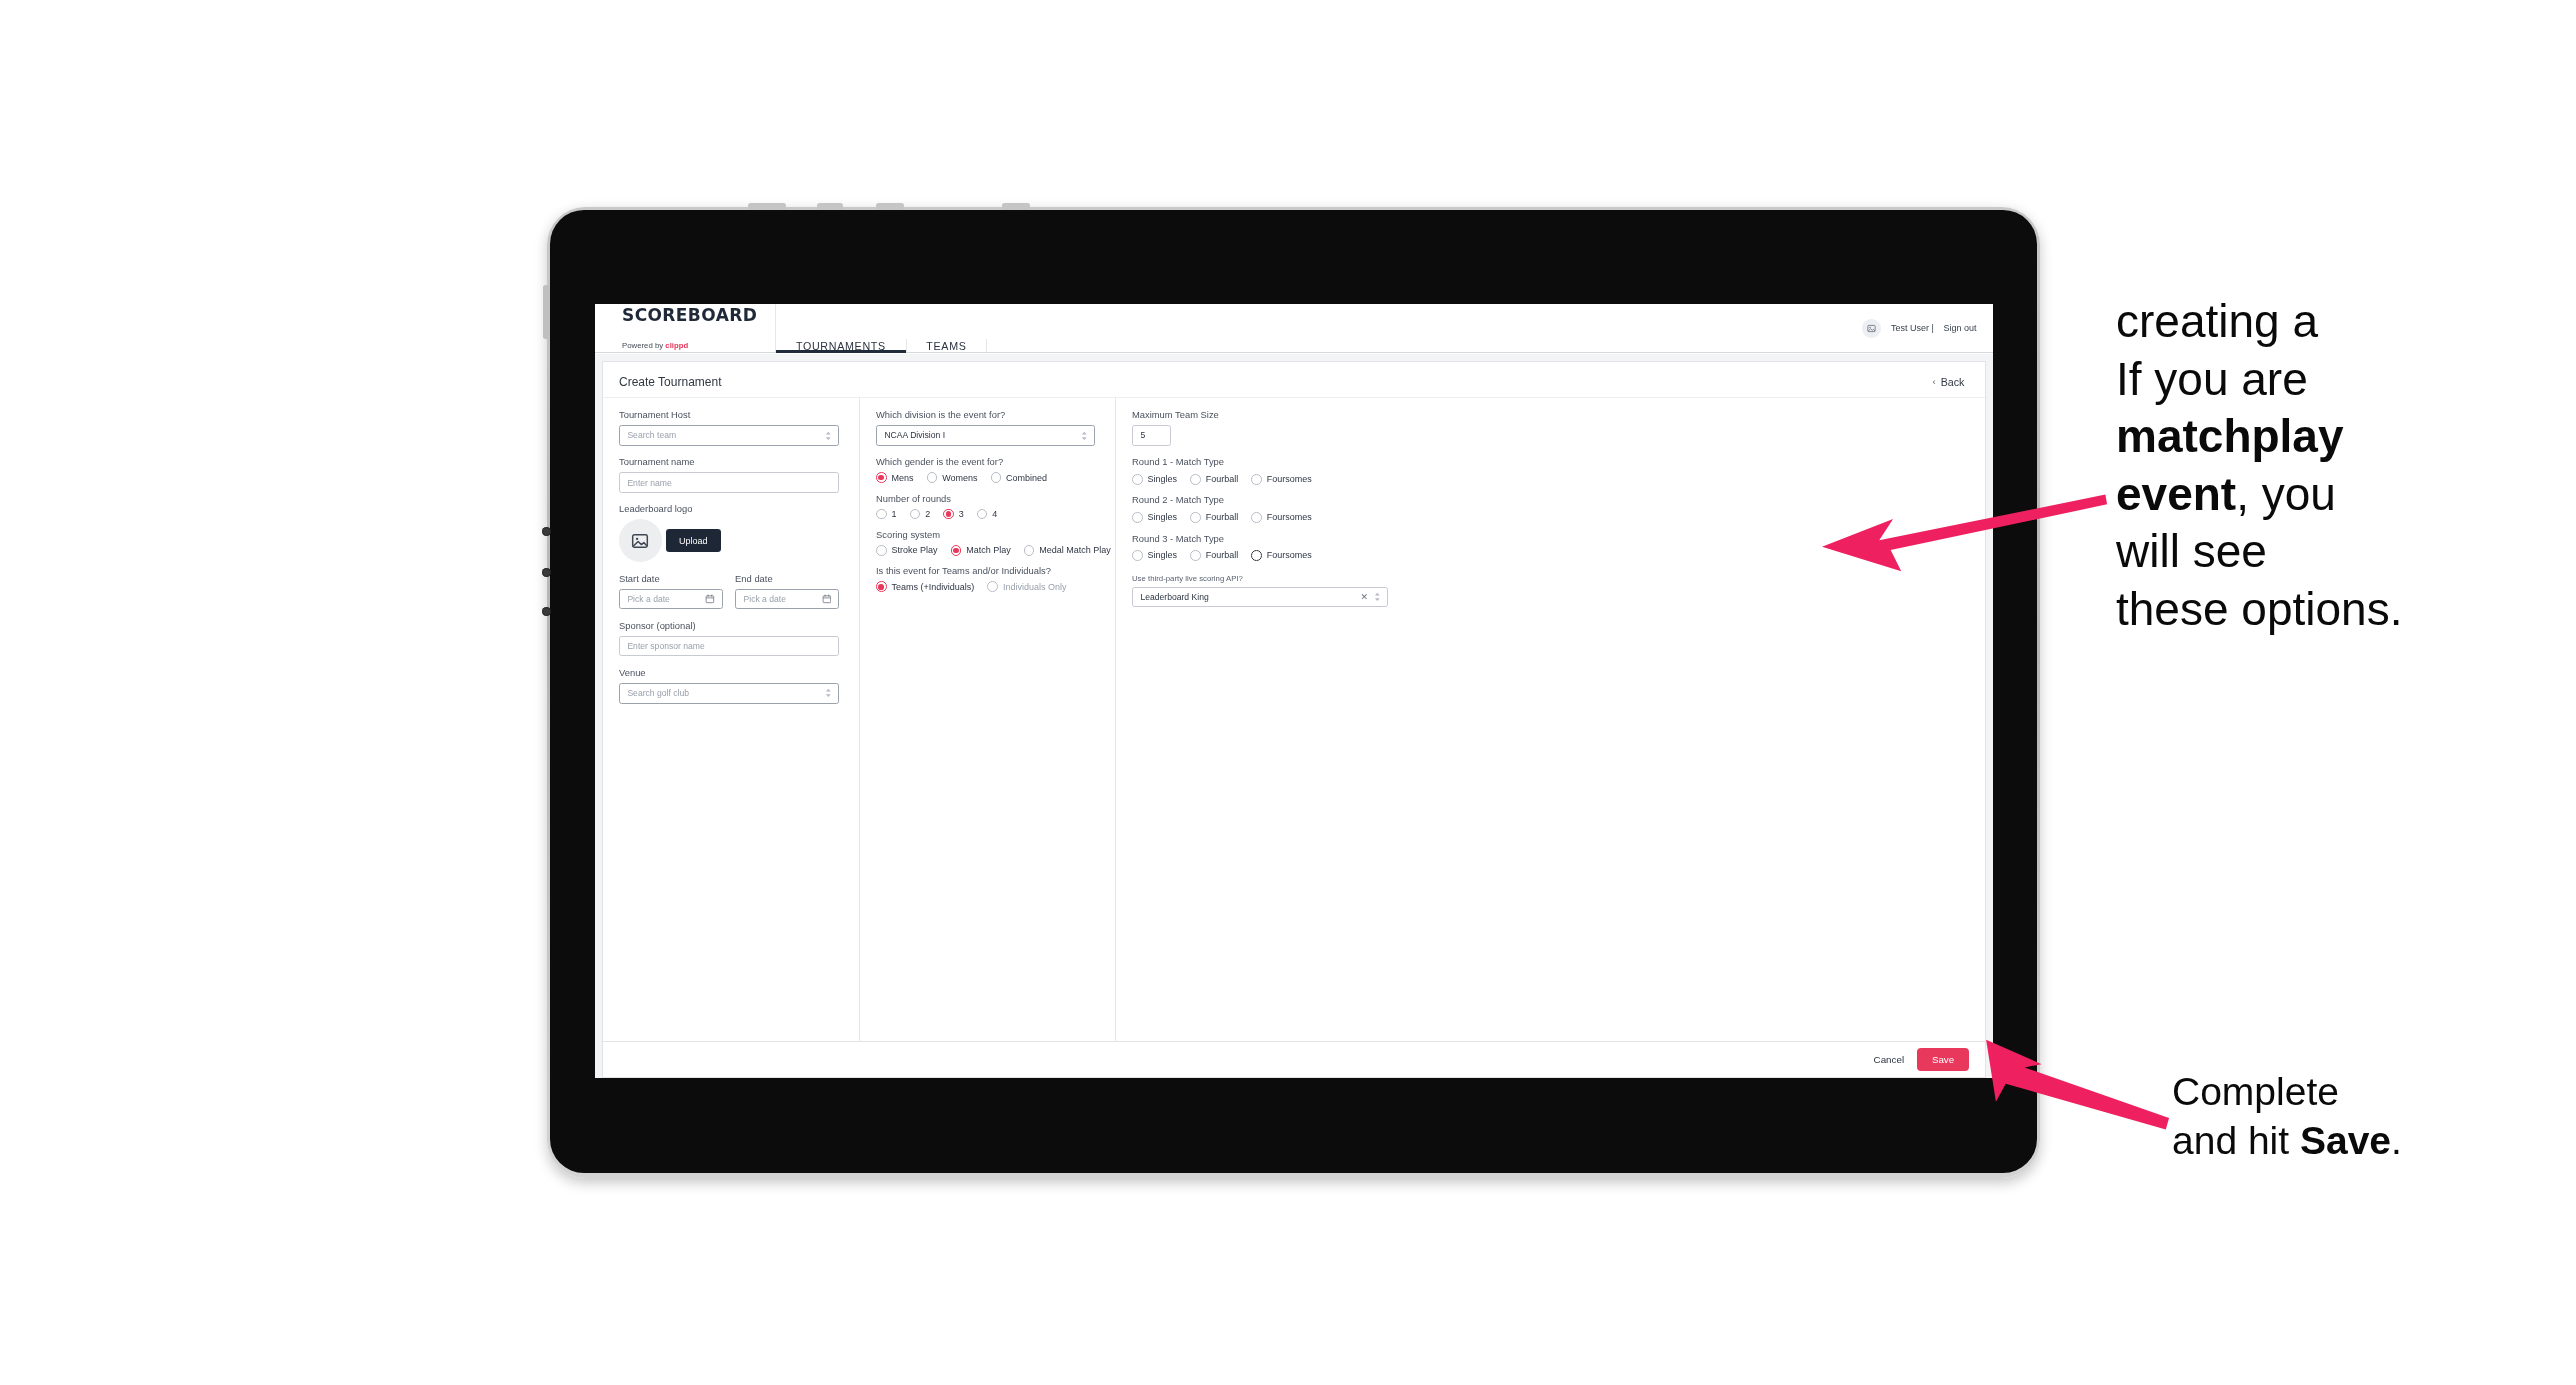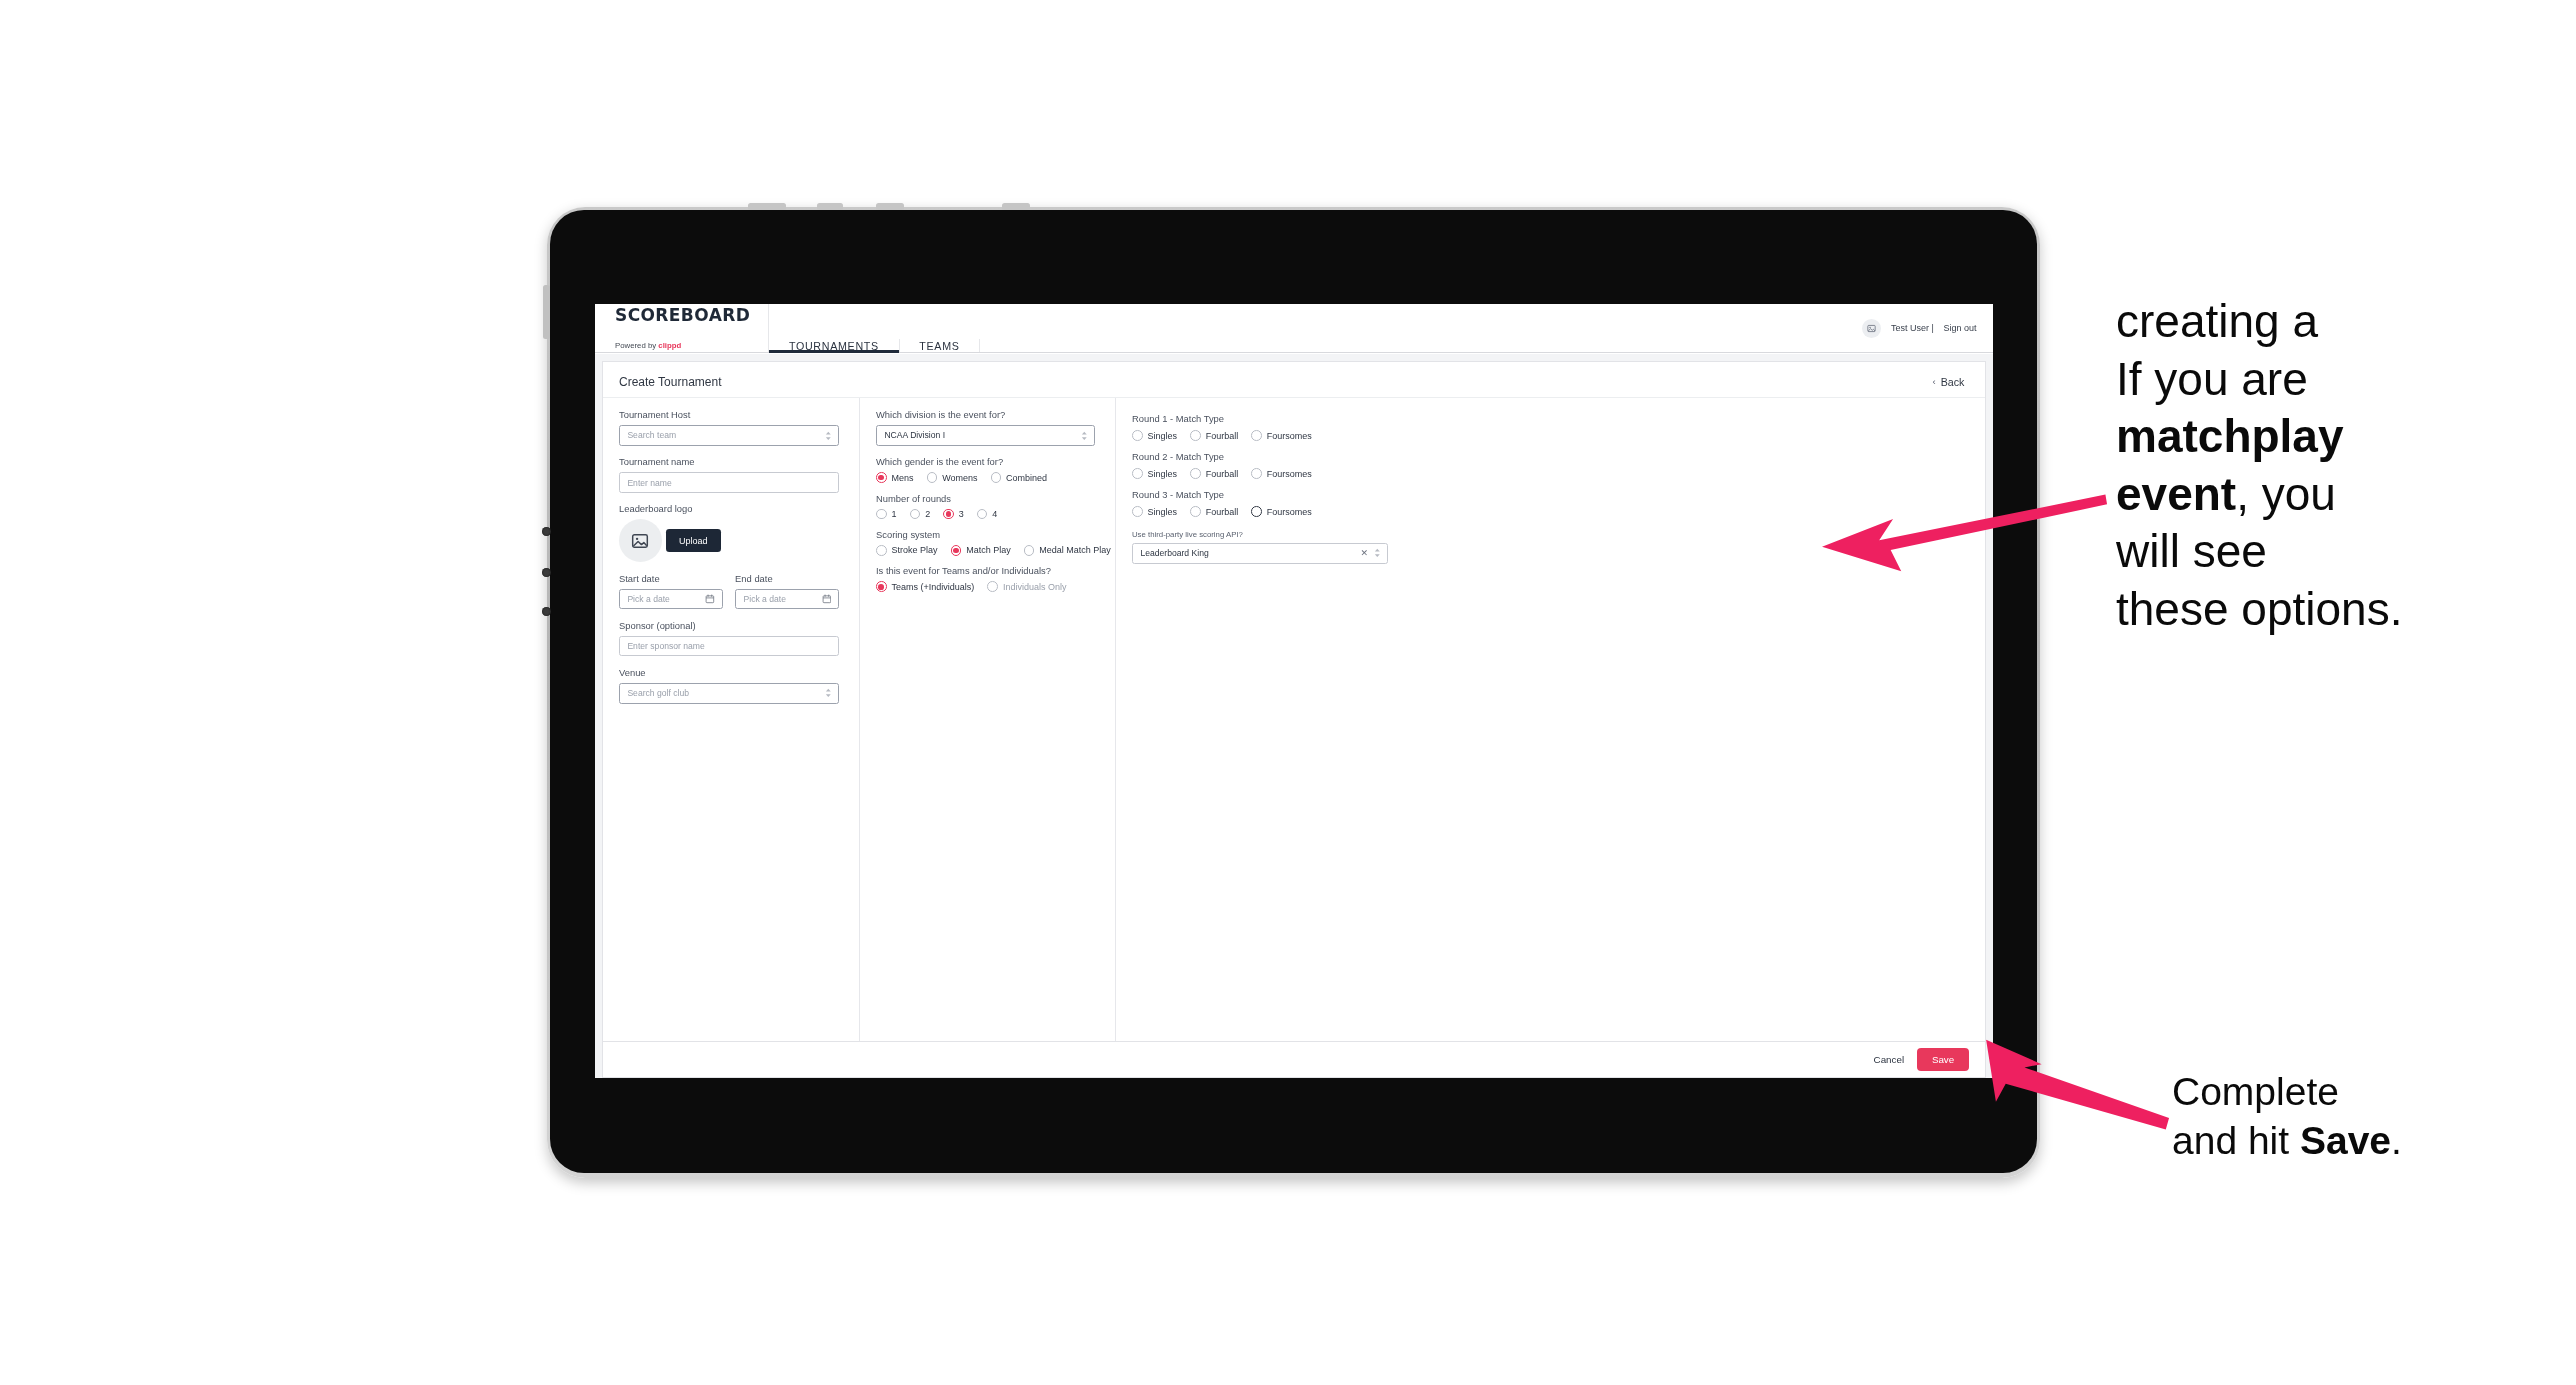--- a/index.html
+++ b/index.html
@@ -49,21 +49,21 @@
   
   .navbar {
     position: relative;
     height: 49px;
     background: #ffffff;
     border-bottom: 0.8px solid #d8d9dd;
     display: flex; align-items: stretch;
   }
   .brand {
     display: flex; flex-direction: column; justify-content: center;
-    padding: 0 18px 0 20px;
+    padding: 0 18px 0 27px;
     border-right: 0.8px solid #e6e7ea;
     min-width: 143px;
   }
   .brand-title {
     font-family: "DejaVu Sans", sans-serif;
     font-weight: 700; font-size: 17px; letter-spacing: 0.4px;
     color: #1f2937; line-height: 1;
   }
   .brand-sub {
     font-size: 7.8px; color: #444a54; margin-top: 18px; line-height: 1;
@@ -437,20 +437,26 @@
                   <span class="radio"></span>
                   <span class="radio-label muted">Individuals Only</span>
                 </div>
               </div>
             </div>
 
           </div>
 
           <div class="col col-3">
 
+            <div class="field">
+              <span class="flabel">Maximum Team Size</span>
+              <div class="input thin teamsize-input">
+                <span class="val">5</span>
+              </div>
+            </div>
 
             <div>
               <span class="rt-label">Round 1 - Match Type</span>
               <div class="radio-row">
                 <div class="radio-opt">
                   <span class="radio"></span>
                   <span class="radio-label">Singles</span>
                 </div>
                 <div class="radio-opt">
                   <span class="radio"></span>

